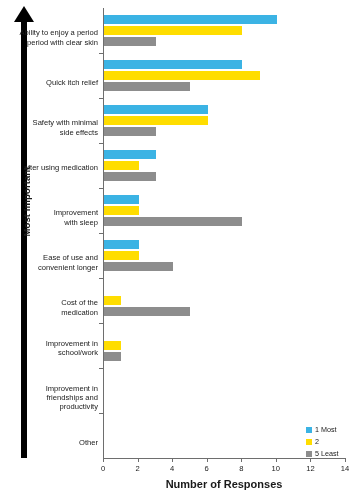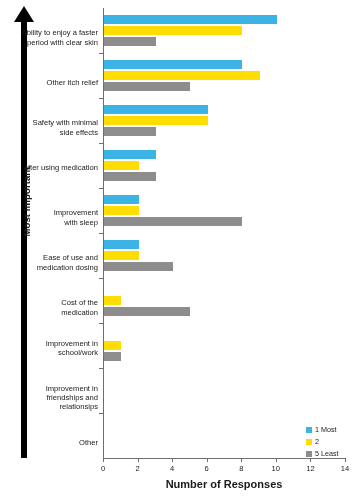--- a/index.html
+++ b/index.html
@@ -191,32 +191,32 @@
   </div>
 
   <div id="axis-title-y">Most Important</div>
 
   <div id="plot">
     <div id="y-axis-line"></div>
     <div id="x-axis-line"></div>
     <div id="rows">
         <div class="cat-row" style="top: 0px; height: 45px;">
           <div class="cat-label" style="top: 20.3px;">
-            <div>Ability to enjoy a faster</div>
+            <div>Ability to enjoy a period</div>
             <div>period with clear skin</div>
           </div>
           <div class="bars" style="top: 7px;">
             <div class="bar s0" title="1 Most: 10" style="width: 172.857px;"></div>
             <div class="bar s1" title="2: 8" style="width: 138.286px;"></div>
             <div class="bar s2" title="3 Least: 3" style="width: 51.8571px;"></div>
           </div>
         </div>
         <div class="cat-row" style="top: 45px; height: 45px;">
           <div class="cat-label" style="top: 24.9px;">
-            <div>Other itch relief</div>
+            <div>Quick itch relief</div>
           </div>
           <div class="bars" style="top: 7px;">
             <div class="bar s0" title="1 Most: 8" style="width: 138.286px;"></div>
             <div class="bar s1" title="2: 9" style="width: 155.571px;"></div>
             <div class="bar s2" title="3 Least: 5" style="width: 86.4286px;"></div>
           </div>
         </div>
         <div class="cat-row" style="top: 90px; height: 45px;">
           <div class="cat-label" style="top: 20.3px;">
             <div>Safety with minimal</div>
@@ -245,21 +245,21 @@
           </div>
           <div class="bars" style="top: 7px;">
             <div class="bar s0" title="1 Most: 2" style="width: 34.5714px;"></div>
             <div class="bar s1" title="2: 2" style="width: 34.5714px;"></div>
             <div class="bar s2" title="3 Least: 8" style="width: 138.286px;"></div>
           </div>
         </div>
         <div class="cat-row" style="top: 225px; height: 45px;">
           <div class="cat-label" style="top: 20.3px;">
             <div>Ease of use and</div>
-            <div>medication dosing</div>
+            <div>convenient longer</div>
           </div>
           <div class="bars" style="top: 7px;">
             <div class="bar s0" title="1 Most: 2" style="width: 34.5714px;"></div>
             <div class="bar s1" title="2: 2" style="width: 34.5714px;"></div>
             <div class="bar s2" title="3 Least: 4" style="width: 69.1429px;"></div>
           </div>
         </div>
         <div class="cat-row" style="top: 270px; height: 45px;">
           <div class="cat-label" style="top: 20.3px;">
             <div>Cost of the</div>
@@ -279,21 +279,21 @@
           <div class="bars" style="top: 7px;">
             <div class="bar s0 zero" title="1 Most: 0" style="width: 0px;"></div>
             <div class="bar s1" title="2: 1" style="width: 17.2857px;"></div>
             <div class="bar s2" title="3 Least: 1" style="width: 17.2857px;"></div>
           </div>
         </div>
         <div class="cat-row" style="top: 360px; height: 45px;">
           <div class="cat-label" style="top: 15.7px;">
             <div>Improvement in</div>
             <div>friendships and</div>
-            <div>relationsips</div>
+            <div>productivity</div>
           </div>
           <div class="bars" style="top: 7px;">
             <div class="bar s0 zero" title="1 Most: 0" style="width: 0px;"></div>
             <div class="bar s1 zero" title="2: 0" style="width: 0px;"></div>
             <div class="bar s2 zero" title="3 Least: 0" style="width: 0px;"></div>
           </div>
         </div>
         <div class="cat-row" style="top: 405px; height: 45px;">
           <div class="cat-label" style="top: 24.9px;">
             <div>Other</div>

